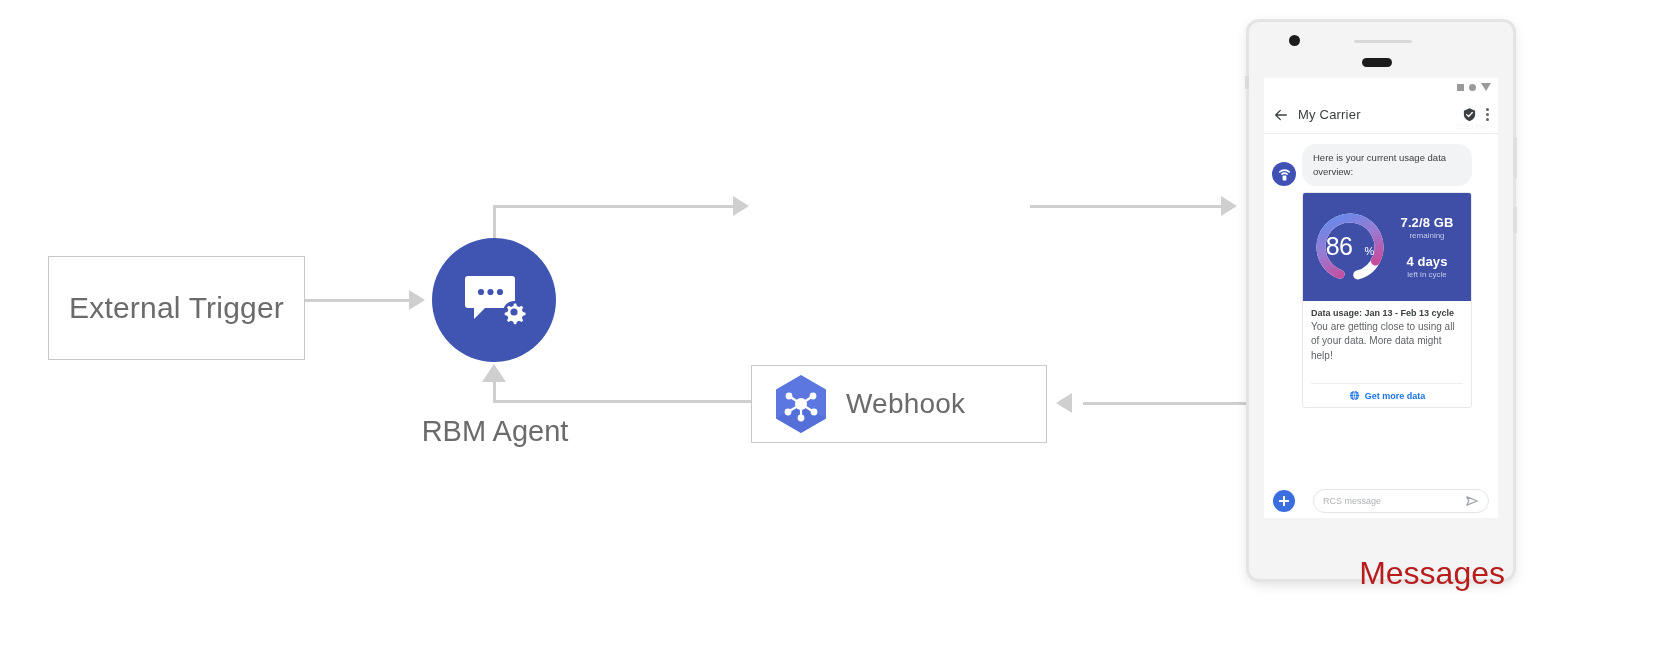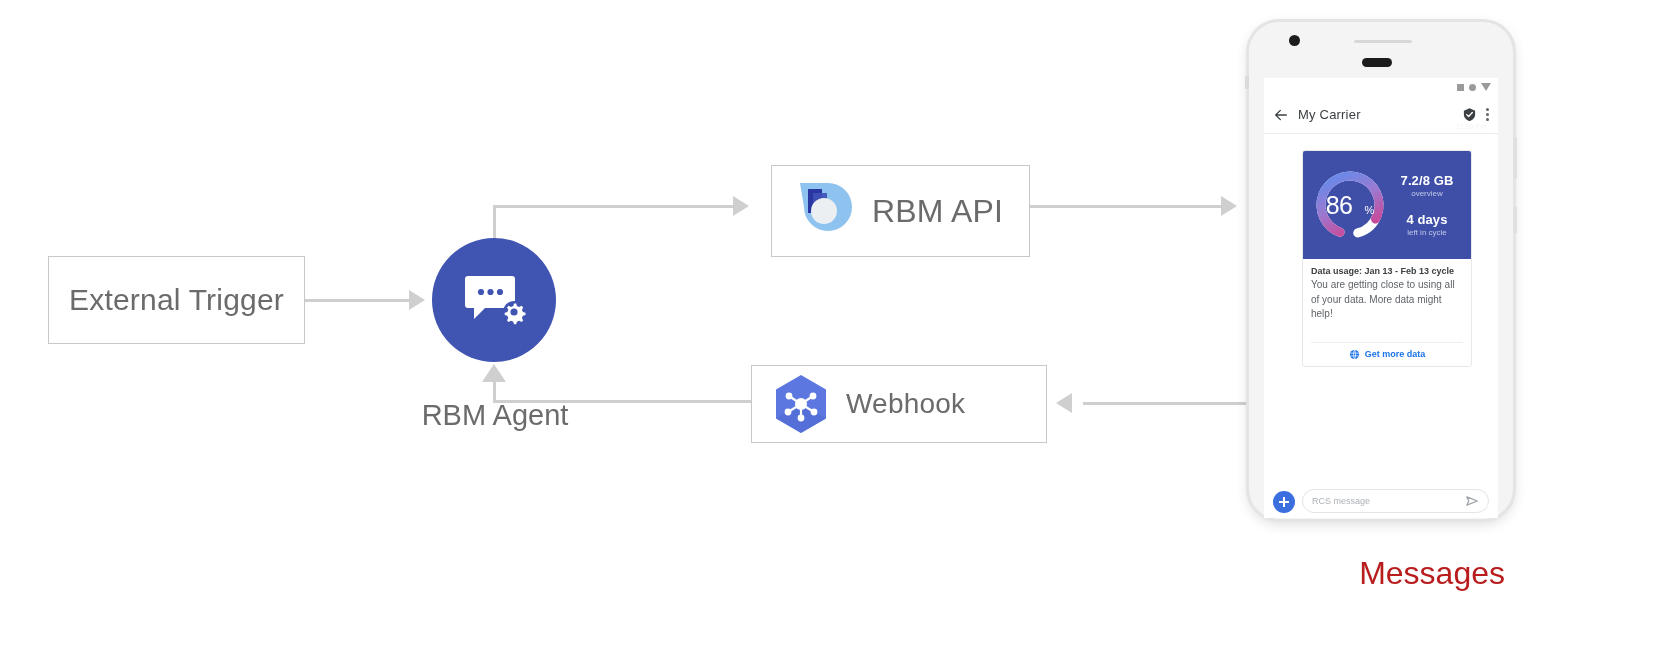--- a/index.html
+++ b/index.html
@@ -25,21 +25,21 @@
     align-items: center;
   }
   .flow-label {
     color: #6b6b6b;
     font-weight: 300;
     letter-spacing: .2px;
     white-space: nowrap;
   }
 
   #box-external-trigger {
-    left: 48px; top: 256px; width: 257px; height: 88px;
+    left: 48px; top: 256px; width: 257px; height: 104px;
     justify-content: center;
   }
   #box-external-trigger .flow-label { font-size: 30px; }
 
   #box-rbm-api {
     left: 771px; top: 165px; width: 259px; height: 92px;
     padding-left: 22px;
   }
   #box-rbm-api .flow-label { font-size: 32px; margin-left: 18px; }
 
@@ -53,21 +53,21 @@
   #rbm-agent-node {
     position: absolute;
     left: 432px; top: 238px;
     width: 124px; height: 124px;
     border-radius: 50%;
     background: #4054b2;
     display: flex; align-items: center; justify-content: center;
   }
   #label-rbm-agent {
     position: absolute;
-    left: 412px; top: 399px;
+    left: 412px; top: 415px;
     width: 166px;
     text-align: center;
     font-size: 29px; font-weight: 300; color: #6b6b6b;
   }
   #label-messages {
     position: absolute;
     left: 1279px; top: 555px;
     width: 226px;
     text-align: right;
     font-size: 32px; font-weight: 300; color: #b91c1c;
@@ -93,22 +93,22 @@
   .arrow-u {
     border-left: 12px solid transparent;
     border-right: 12px solid transparent;
     border-bottom: 18px solid #cfcfcf;
   }
 
   
   #phone {
     position: absolute;
     left: 1249px; top: 22px;
-    width: 264px; height: 497px;
-    border-radius: 30px;
+    width: 264px; height: 557px;
+    border-radius: 10px;
     background: #f4f4f4;
     box-shadow: 0 0 0 3px #e4e4e4, 0 4px 14px rgba(0,0,0,.16);
   }
   #phone-screen {
     position: absolute;
     left: 15px; top: 56px;
     width: 234px; height: 440px;
     background: #fff;
     overflow: hidden;
   }
@@ -235,21 +235,21 @@
   #card-desc { font-size: 10px; color: #5f6368; line-height: 1.45; margin-top: 2px; }
   #card-action {
     margin-top: 20px; padding-top: 6px;
     border-top: 1px solid #eee;
     display: flex; align-items: center; justify-content: center; gap: 5px;
   }
   #card-action-label { font-size: 9px; font-weight: 700; color: #1a73e8; }
 
   
   #composer {
-    display: flex; align-items: flex-end; gap: 7px;
+    display: flex; align-items: center; gap: 18px;
     padding: 7px 9px;
     background: #fff;
   }
   #plus-btn {
     width: 22px; height: 22px; border-radius: 50%;
     background: #3b6fe0; flex: none; position: relative;
   }
   #plus-btn:before, #plus-btn:after {
     content: ""; position: absolute; background: #fff;
   }
@@ -298,29 +298,20 @@
       <circle cx="38" cy="22" r="3.1" fill="#4054b2"></circle>
       <g transform="translate(42,32)">
         <circle cx="10" cy="10" r="11" fill="#4054b2"></circle>
         <path d="M10 1.5 l2.2 0 0.7 2.6 2.3 1 2.4-1.3 1.6 1.6-1.3 2.4 1 2.3 2.6 0.7 0 2.2-2.6 0.7-1 2.3 1.3 2.4-1.6 1.6-2.4-1.3-2.3 1-0.7 2.6-2.2 0-0.7-2.6-2.3-1-2.4 1.3-1.6-1.6 1.3-2.4-1-2.3-2.6-0.7 0-2.2 2.6-0.7 1-2.3-1.3-2.4 1.6-1.6 2.4 1.3 2.3-1z" fill="#ffffff"></path>
         <circle cx="10" cy="10" r="3.6" fill="#4054b2"></circle>
       </g>
     </svg>
   </div>
   <div id="label-rbm-agent">RBM Agent</div>
 
-  <div class="flow-box" id="box-rbm-api">
-    <svg width="60" height="64" viewBox="0 0 60 64">
-      <path d="M6 4 h28 a24 24 0 0 1 0 48 a24 24 0 0 1 -24 -24 z" fill="#8ec2ef"></path>
-      <path d="M14 10 h14 v24 h-14 z" fill="#2b37a0"></path>
-      <path d="M19 14 h14 v24 h-14 z" fill="#3f51b5" opacity="0.92"></path>
-      <circle cx="30" cy="32" r="13" fill="#eceff1"></circle>
-    </svg>
-    <span class="flow-label">RBM API</span>
-  </div>
 
   <div class="flow-box" id="box-webhook">
     <svg width="62" height="64" viewBox="0 0 62 64">
       <path d="M31 3 L56 17.5 L56 46.5 L31 61 L6 46.5 L6 17.5 Z" fill="#5c77e0"></path>
       <path d="M31 32 L56 46.5 L31 61 L6 46.5 Z" fill="#4c66cf" opacity="0.45"></path>
       <circle cx="31" cy="32" r="6" fill="#ffffff"></circle>
       <circle cx="19" cy="24" r="3.4" fill="#ffffff"></circle>
       <circle cx="43" cy="24" r="3.4" fill="#ffffff"></circle>
       <circle cx="18" cy="40" r="3.4" fill="#ffffff"></circle>
       <circle cx="44" cy="40" r="3.4" fill="#ffffff"></circle>
@@ -358,20 +349,30 @@
         <span class="kebab">
             <i></i>
             <i></i>
             <i></i>
           </span>
       </div>
 
       <div id="convo">
         <div id="timestamp">12:30 PM</div>
 
+        <div id="msg-row">
+          <div id="avatar">
+            <svg width="15" height="15" viewBox="0 0 24 24">
+              <path d="M4.5 9.5 A11 11 0 0 1 19.5 9.5" stroke="#ffffff" stroke-width="2.6" fill="none" stroke-linecap="round"></path>
+              <path d="M7.8 13 A7 7 0 0 1 16.2 13" stroke="#ffffff" stroke-width="2.6" fill="none" stroke-linecap="round"></path>
+              <rect x="9" y="15" width="6" height="8" rx="1" fill="#ffffff"></rect>
+            </svg>
+          </div>
+          <div id="bubble">Here is your current usage data overview:</div>
+        </div>
 
         <div id="rich-card">
           <div id="card-hero">
             <div id="gauge-wrap">
               <svg width="78" height="78" viewBox="0 0 78 78">
                 <defs>
                   <linearGradient id="gaugeGrad" x1="0" y1="1" x2="1" y2="0">
                     <stop offset="0%" stop-color="#5b8def"></stop>
                     <stop offset="45%" stop-color="#9a7ad1"></stop>
                     <stop offset="100%" stop-color="#e0327f"></stop>
@@ -380,21 +381,21 @@
                 <circle cx="39" cy="39" r="29" fill="none" stroke="#ffffff" stroke-width="9" stroke-linecap="round" stroke-dasharray="164 218" transform="rotate(110 39 39)"></circle>
                 <circle cx="39" cy="39" r="29" fill="none" stroke="url(#gaugeGrad)" stroke-width="9" stroke-linecap="round" stroke-dasharray="141 223" transform="rotate(110 39 39)"></circle>
               </svg>
               <div id="gauge-pct">
                 <span class="num">86</span>
                 <span class="sym">%</span>
               </div>
             </div>
             <div id="hero-stats">
               <div class="stat-big">7.2/8 GB</div>
-              <div class="stat-sub">overview</div>
+              <div class="stat-sub">remaining</div>
               <div class="stat-gap"></div>
               <div class="stat-big">4 days</div>
               <div class="stat-sub">left in cycle</div>
             </div>
           </div>
 
           <div id="card-body">
             <div id="card-title">Data usage: Jan 13 - Feb 13 cycle</div>
             <div id="card-desc">You are getting close to using all of your data. More data might help!</div>
             <div id="card-action">

